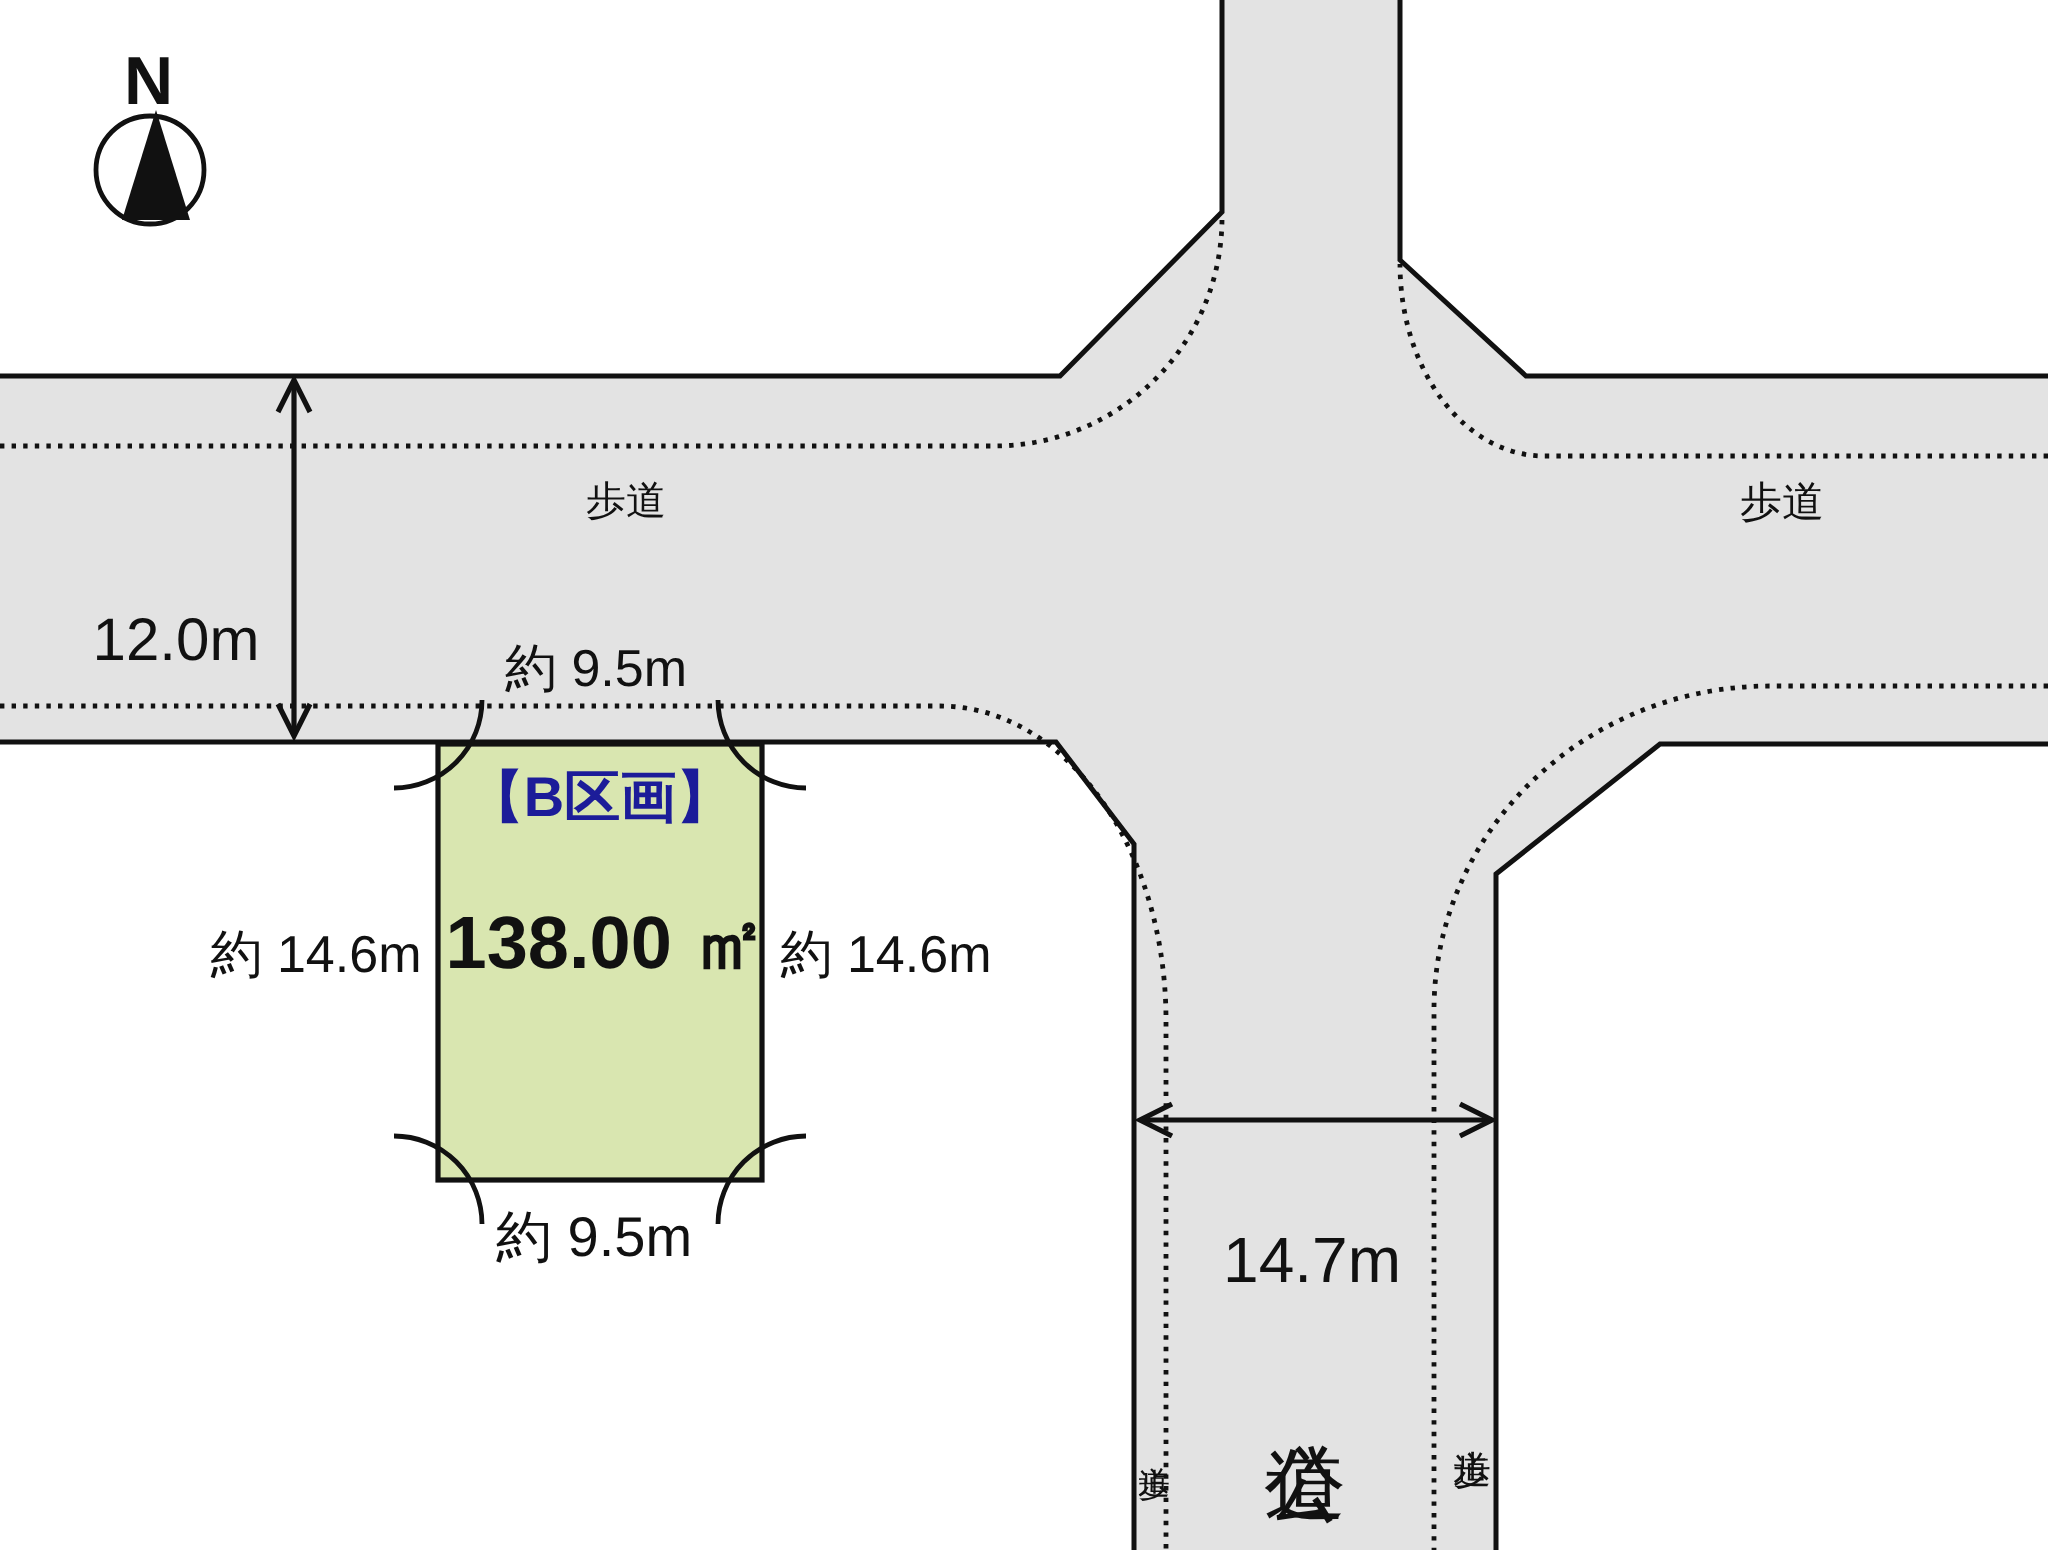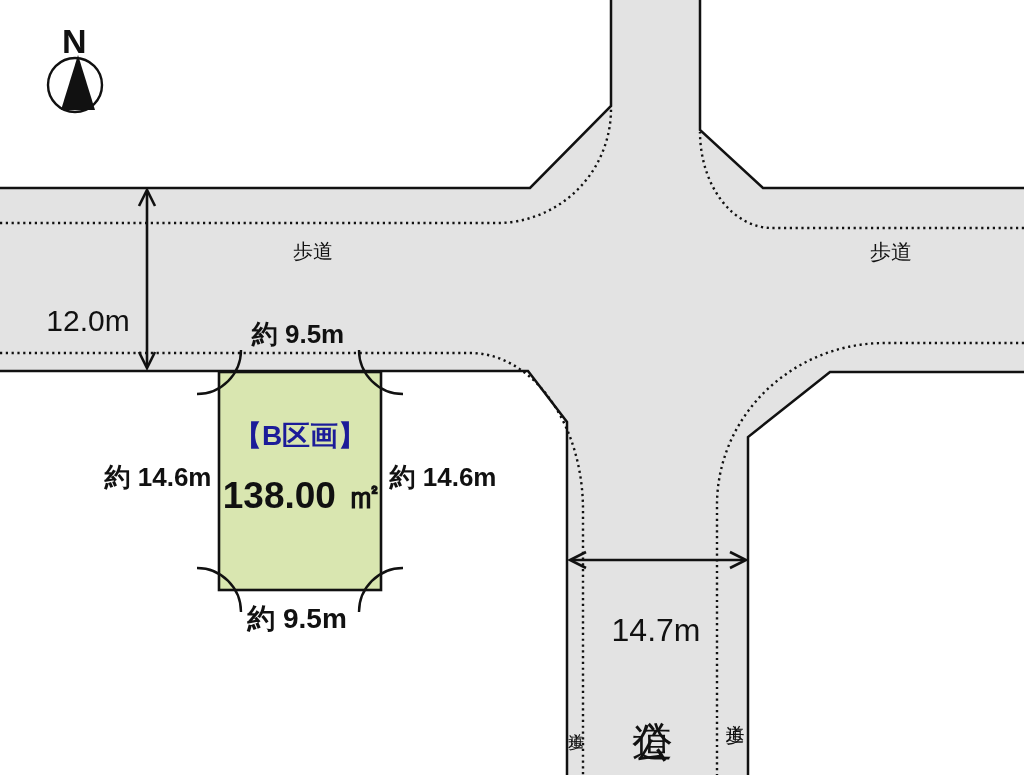--- a/index.html
+++ b/index.html
@@ -5,21 +5,21 @@
   html,body { margin:0; padding:0; background:#ffffff; }
   .stage {
     position:relative; width:1024px; height:775px; overflow:hidden;
     background:#ffffff; color:#111111;
     font-family:"Liberation Sans","DejaVu Sans",sans-serif;
   }
   .stage svg.layer { position:absolute; left:0; top:0; }
   .lbl { position:absolute; white-space:nowrap; line-height:1; color:#111111; }
   .ctr { transform:translateX(-50%); }
   .vert { writing-mode:vertical-rl; text-orientation:upright; }
-  .w400 { font-weight:400;margin-top:44px; } .w500 { font-weight:700; }
+  .w400 { font-weight:400;margin-top:44px; } .w500 { font-weight:400; }
   .w600 { font-weight:600; } .w700 { font-weight:700; }
   .navy { color:#1c1c99; }
 </style>
 </head>
 <body>
 
 <div class="stage">
 
   <svg class="layer" width="1024" height="775" viewBox="0 0 1024 775">
 
@@ -66,23 +66,23 @@
 
   <div class="lbl w400 ctr" style="left:88px; top:262px; font-size:30px;">12.0m</div>
 
 
   <div class="lbl w400 ctr" style="left:313px; top:197px; font-size:20px;">歩道</div>
 
   <div class="lbl w400 ctr" style="left:891px; top:197px; font-size:21px;">歩道</div>
 
   <div class="lbl w500 ctr" style="left:298px; top:321px; font-size:26px;">約 9.5m</div>
 
-  <div class="lbl w700 navy ctr" style="left:300px; top:385px; font-size:28px;margin-top:37px;">【B区画】</div>
+  <div class="lbl w700 navy ctr" style="left:300px; top:385px; font-size:28px;">【B区画】</div>
 
-  <div class="lbl w600 ctr" style="left:303px; top:477px; font-size:37px;">138.00 ㎡</div>
+  <div class="lbl w600 ctr" style="left:303px; top:453px; font-size:37px;">138.00 ㎡</div>
 
 
   <div class="lbl w500 ctr" style="left:158px; top:464px; font-size:26px;">約 14.6m</div>
 
   <div class="lbl w500 ctr" style="left:443px; top:464px; font-size:26px;">約 14.6m</div>
 
   <div class="lbl w500 ctr" style="left:297px; top:605px; font-size:28px;">約 9.5m</div>
 
   <div class="lbl w400 ctr" style="left:656px; top:570px; font-size:32px;">14.7m</div>
 

